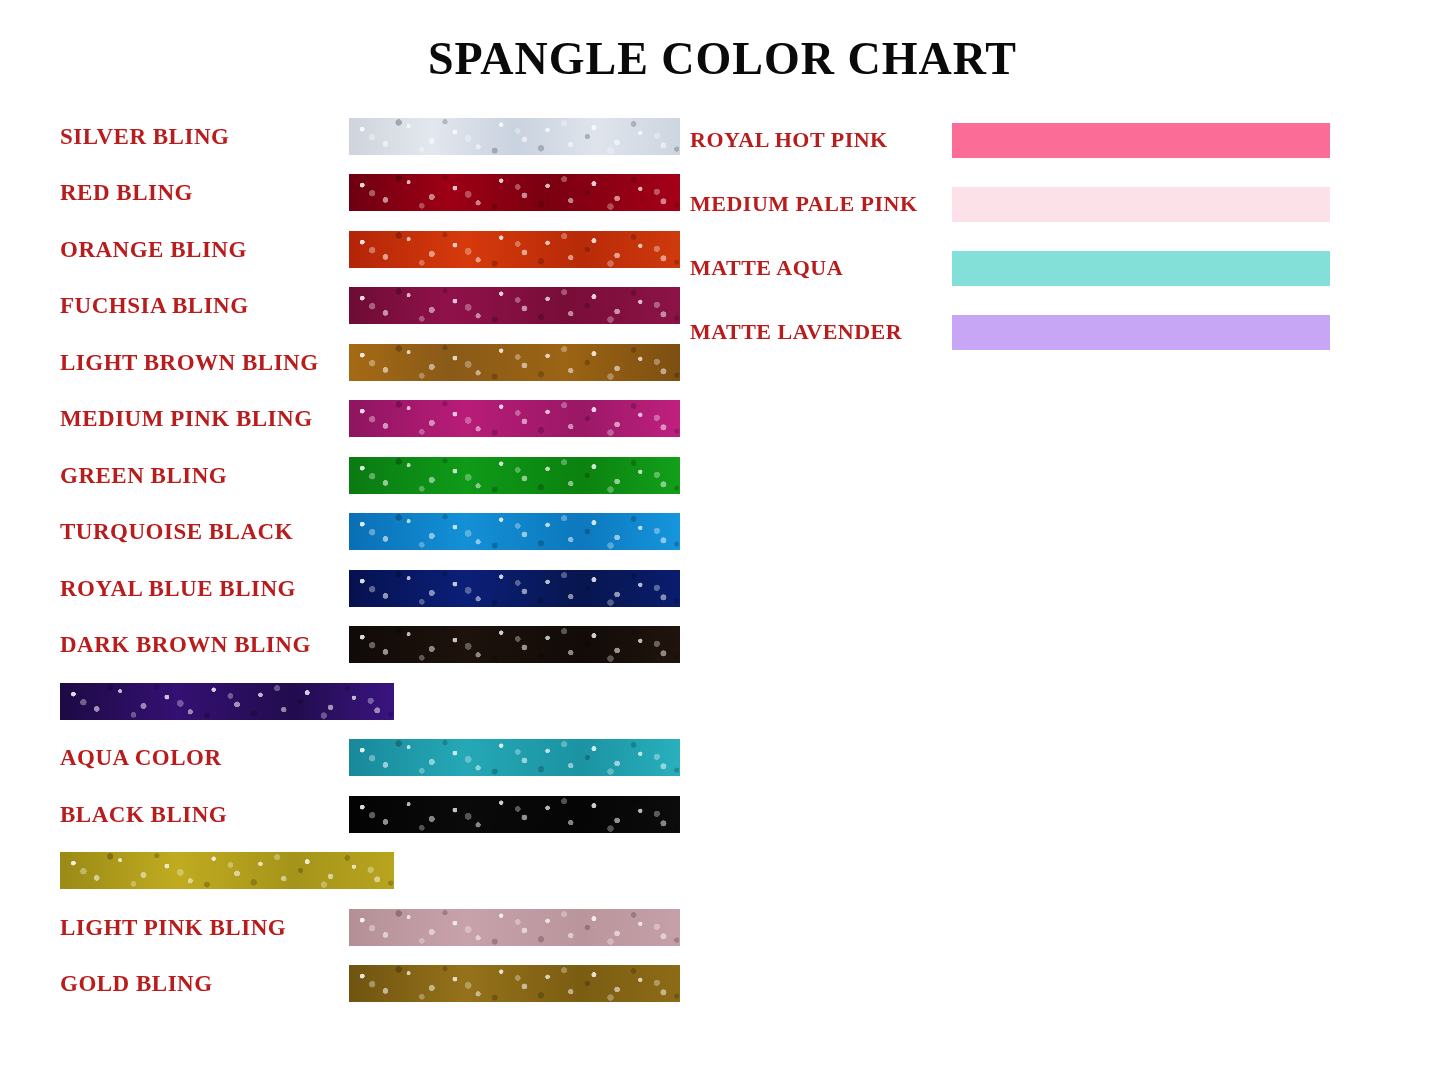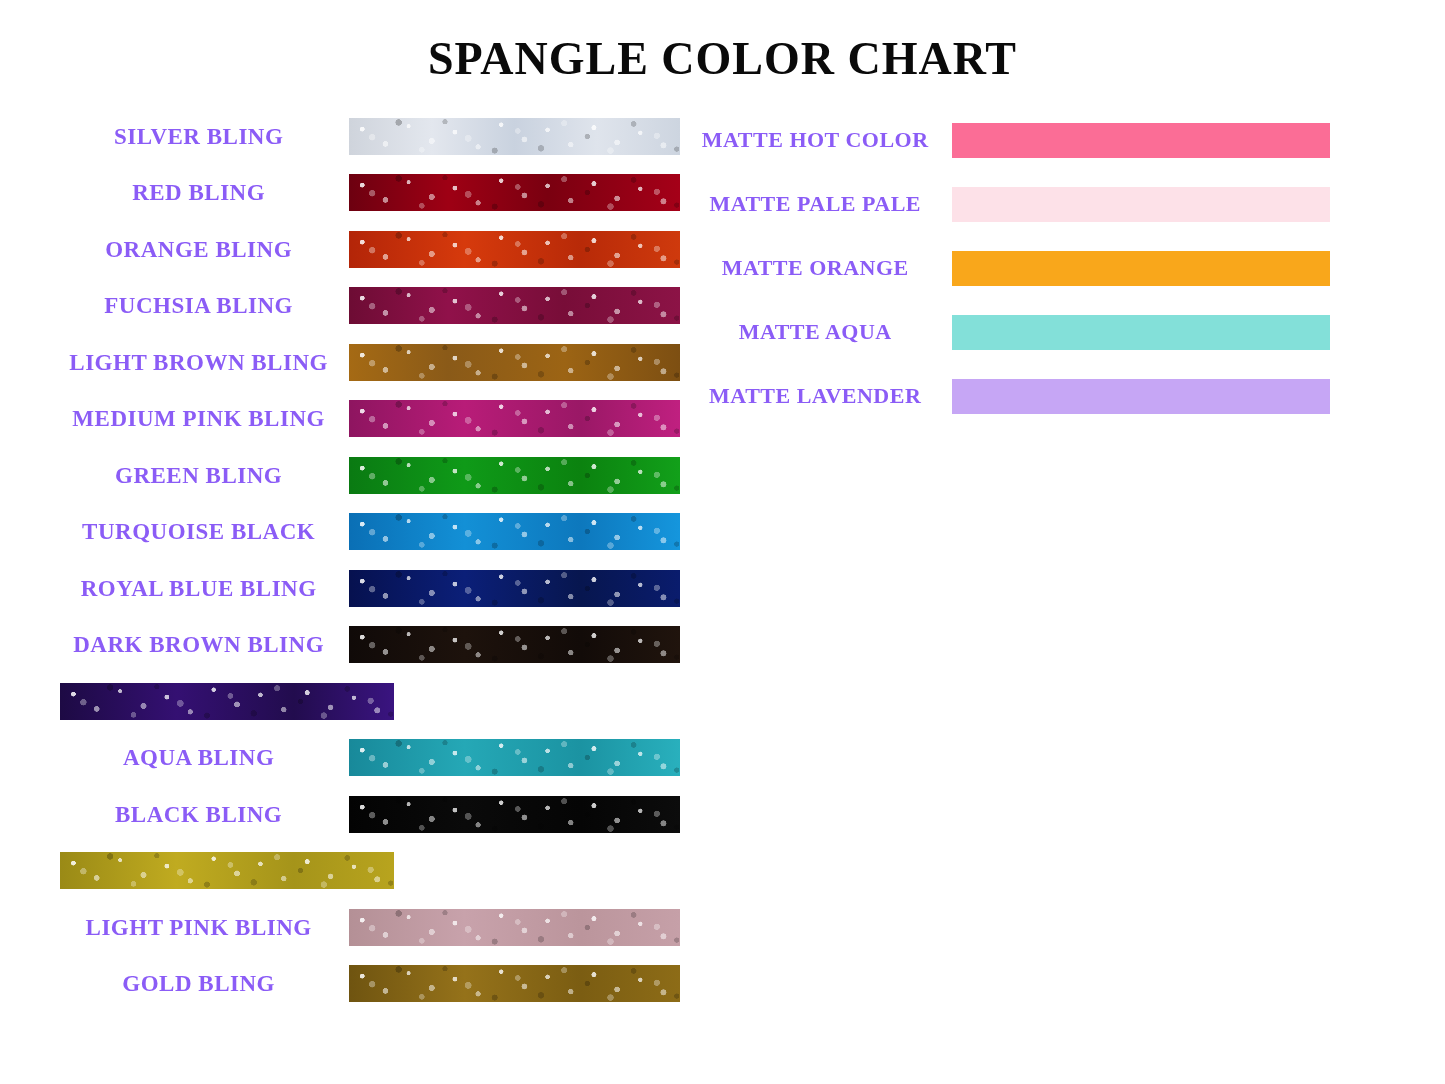--- a/index.html
+++ b/index.html
@@ -46,26 +46,26 @@
     left: 690px;
     top: 108px;
     width: 640px;
   }
   .swatch-row {
     display: flex;
     align-items: center;
     margin-bottom: 0px;
   }
   .swatch-label {
-    text-align: center;
+    text-align: left;
     font-weight: bold;
     font-size: 23px;
     font-variant: small-caps;
     letter-spacing: 0.5px;
-    color: #8b5cf6;
+    color: #b91c1c;
     white-space: nowrap;
     padding-right: 12px;
     line-height: 1.1;
   }
   #left-column .swatch-label {
     width: 280px;
   }
   #right-column .swatch-label {
     width: 252px;
     font-size: 22px;
@@ -194,51 +194,47 @@
         <div class="swatch-bar glitter" style="background-image: linear-gradient(90deg, rgb(6, 17, 79) 0%, rgb(11, 31, 120) 35%, rgb(7, 22, 79) 70%, rgb(10, 28, 109) 100%); background-size: cover;"></div>
       </div>
       <div class="swatch-row">
         <div class="swatch-label">DARK BROWN BLING</div>
         <div class="swatch-bar glitter" style="background-image: linear-gradient(90deg, rgb(16, 10, 8) 0%, rgb(29, 18, 12) 35%, rgb(18, 11, 8) 70%, rgb(32, 20, 13) 100%); background-size: cover;"></div>
       </div>
       <div class="swatch-row">
         <div class="swatch-bar glitter" style="background-image: linear-gradient(90deg, rgb(29, 10, 68) 0%, rgb(52, 16, 114) 35%, rgb(34, 12, 78) 70%, rgb(58, 20, 128) 100%); background-size: cover;"></div>
       </div>
       <div class="swatch-row">
-        <div class="swatch-label">AQUA BLING</div>
+        <div class="swatch-label">AQUA COLOR</div>
         <div class="swatch-bar glitter holo" style="background-image: linear-gradient(90deg, rgb(24, 137, 154) 0%, rgb(37, 168, 182) 35%, rgb(27, 147, 162) 70%, rgb(41, 176, 189) 100%); background-size: cover;"></div>
       </div>
       <div class="swatch-row">
         <div class="swatch-label">BLACK BLING</div>
         <div class="swatch-bar glitter" style="background-image: linear-gradient(90deg, rgb(3, 3, 3) 0%, rgb(10, 10, 10) 35%, rgb(5, 5, 5) 70%, rgb(12, 12, 12) 100%); background-size: cover;"></div>
       </div>
       <div class="swatch-row">
         <div class="swatch-bar glitter holo" style="background-image: linear-gradient(90deg, rgb(154, 138, 22) 0%, rgb(192, 171, 32) 35%, rgb(165, 148, 26) 70%, rgb(184, 164, 30) 100%); background-size: cover;"></div>
       </div>
       <div class="swatch-row">
         <div class="swatch-label">LIGHT PINK BLING</div>
         <div class="swatch-bar glitter holo" style="background-image: linear-gradient(90deg, rgb(180, 144, 150) 0%, rgb(200, 162, 171) 35%, rgb(187, 149, 156) 70%, rgb(198, 160, 168) 100%); background-size: cover;"></div>
       </div>
       <div class="swatch-row">
         <div class="swatch-label">GOLD  BLING</div>
         <div class="swatch-bar glitter holo" style="background-image: linear-gradient(90deg, rgb(111, 84, 16) 0%, rgb(149, 114, 26) 35%, rgb(123, 93, 18) 70%, rgb(141, 108, 23) 100%); background-size: cover;"></div>
       </div>
     </div>
   <div class="column" id="right-column">
       <div class="swatch-row">
-        <div class="swatch-label">MATTE HOT COLOR</div>
+        <div class="swatch-label">ROYAL HOT PINK</div>
         <div class="swatch-bar matte" style="background: rgb(251, 109, 150);"></div>
       </div>
       <div class="swatch-row">
-        <div class="swatch-label">MATTE PALE PALE</div>
+        <div class="swatch-label">MEDIUM PALE PINK</div>
         <div class="swatch-bar matte" style="background: rgb(253, 225, 232);"></div>
-      </div>
-      <div class="swatch-row">
-        <div class="swatch-label">MATTE ORANGE</div>
-        <div class="swatch-bar matte" style="background: rgb(249, 167, 27);"></div>
       </div>
       <div class="swatch-row">
         <div class="swatch-label">MATTE AQUA</div>
         <div class="swatch-bar matte" style="background: rgb(131, 224, 217);"></div>
       </div>
       <div class="swatch-row">
         <div class="swatch-label">MATTE LAVENDER</div>
         <div class="swatch-bar matte" style="background: rgb(198, 166, 245);"></div>
       </div>
     </div>

